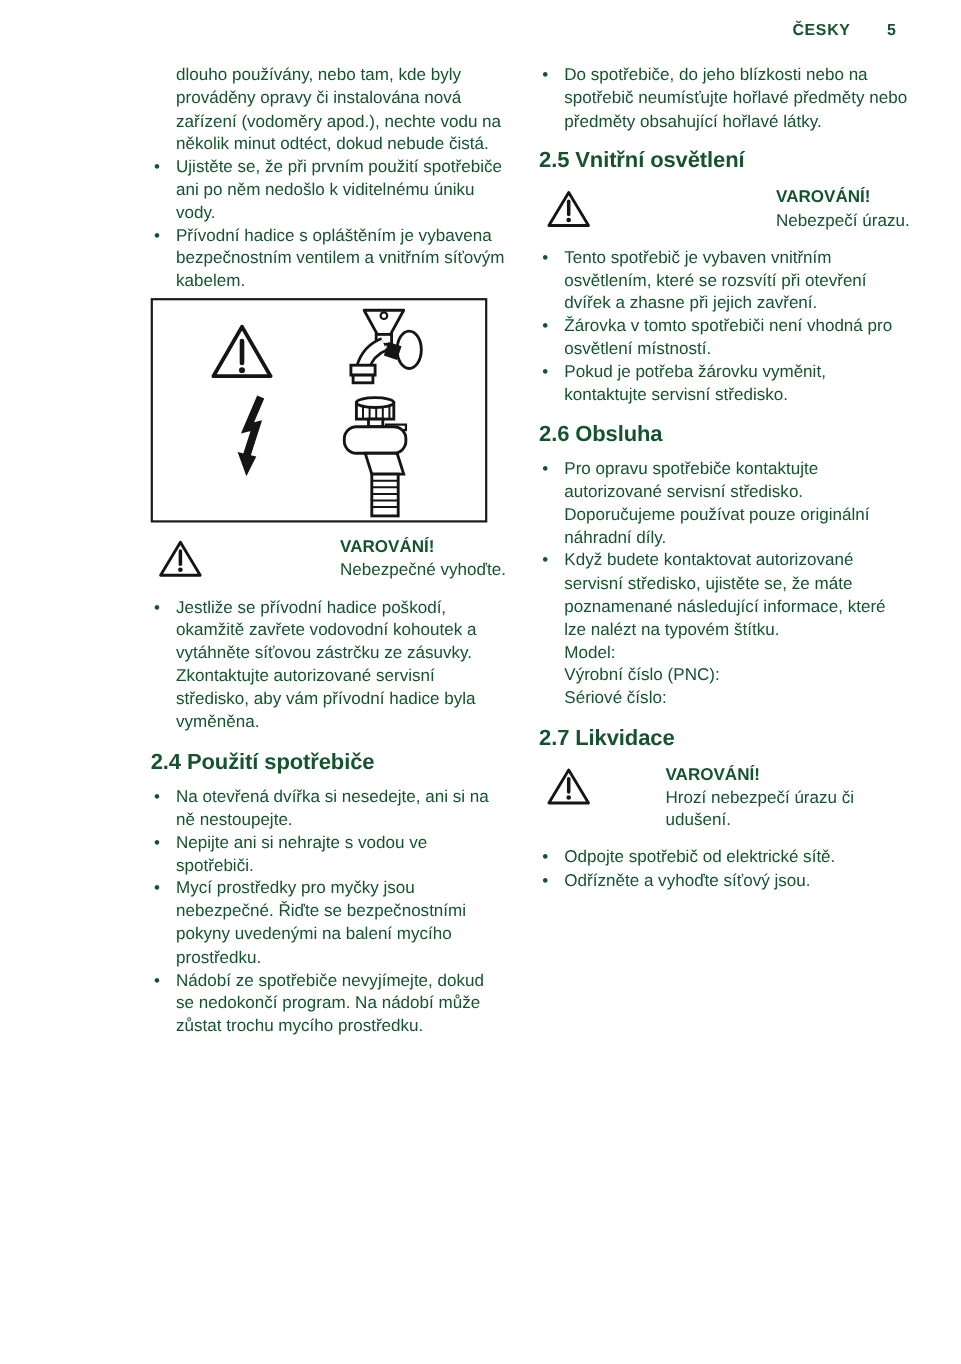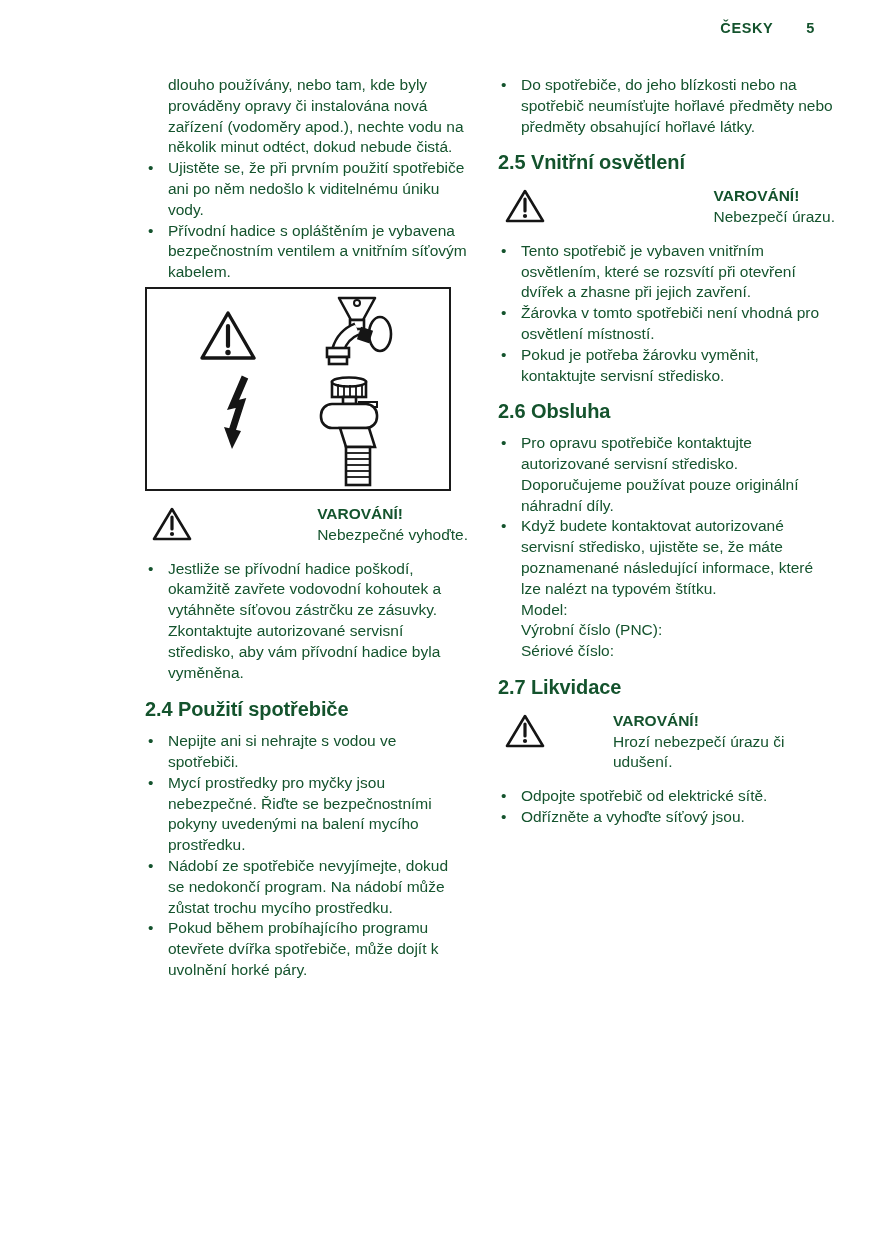--- a/index.html
+++ b/index.html
@@ -11,21 +11,21 @@
     color:#14532d;
     overflow:hidden;
   }
   
   .page-header {
     position:absolute; top:20px; right:59px;
     display:flex; align-items:baseline; gap:33px;
     font-size:14.5px; font-weight:bold; letter-spacing:0.6px;
   }
   
-  .col { position:absolute; top:75px; font-size:15.5px; line-height:20.8px;margin-left:8px; }
+  .col { position:absolute; top:59px; font-size:15.5px; line-height:20.8px; }
   .col-left  { left:137px; width:323px; }
   .col-right { left:490px; width:337px; }
 
   p.indent { margin:0; padding-left:23px; }
 
   ul.bullets { list-style:none; margin:0; padding:0; }
   ul.bullets > li { position:relative; padding-left:23px; }
   ul.bullets > li::before {
     content:"\2022";
     position:absolute; left:3px; top:0;
@@ -136,24 +136,24 @@
       </div>
     </div>
 
     <ul class="bullets">
       <li>Jestliže se přívodní hadice poškodí, okamžitě zavřete vodovodní kohoutek a vytáhněte síťovou zástrčku ze zásuvky. Zkontaktujte autorizované servisní středisko, aby vám přívodní hadice byla vyměněna.</li>
     </ul>
 
     <h2 class="section-heading">2.4 Použití spotřebiče</h2>
 
     <ul class="bullets">
+      <li>Na otevřená dvířka si nesedejte, ani si na ně nestoupejte.</li>
       <li>Nepijte ani si nehrajte s vodou ve spotřebiči.</li>
       <li>Mycí prostředky pro myčky jsou nebezpečné. Řiďte se bezpečnostními pokyny uvedenými na balení mycího prostředku.</li>
       <li>Nádobí ze spotřebiče nevyjímejte, dokud se nedokončí program. Na nádobí může zůstat trochu mycího prostředku.</li>
-      <li>Pokud během probíhajícího programu otevřete dvířka spotřebiče, může dojít k uvolnění horké páry.</li>
     </ul>
   </div>
 
   <div class="col col-right">
 
     <ul class="bullets">
       <li>Do spotřebiče, do jeho blízkosti nebo na spotřebič neumísťujte hořlavé předměty nebo předměty obsahující hořlavé látky.</li>
     </ul>
 
     <h2 class="section-heading">2.5 Vnitřní osvětlení</h2>

